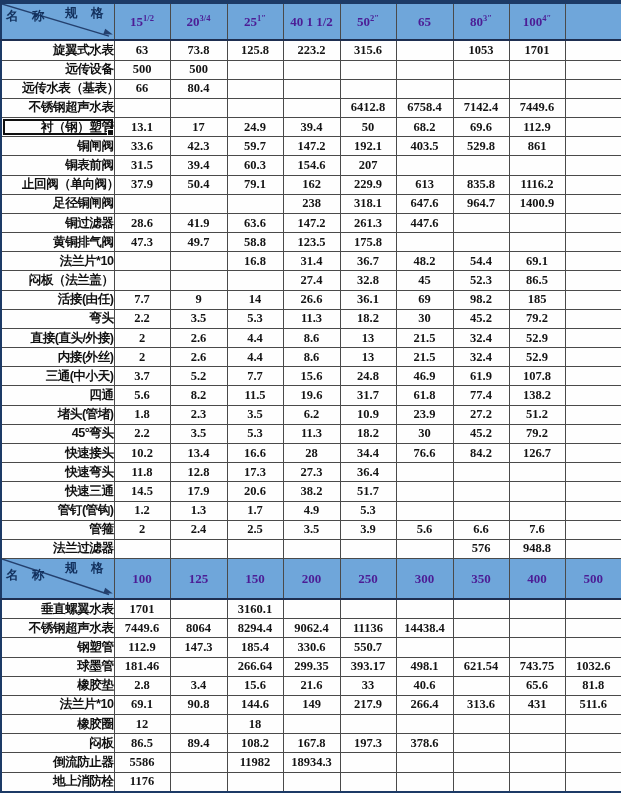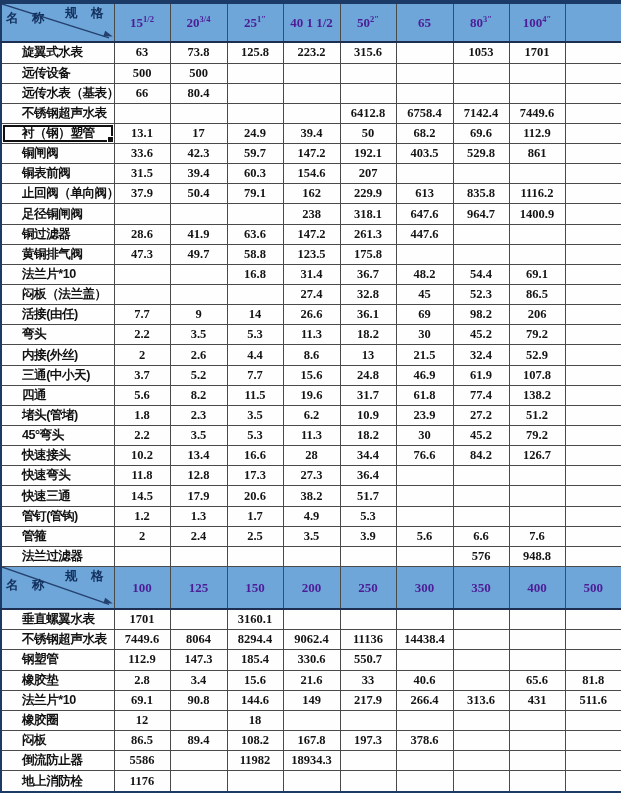--- a/index.html
+++ b/index.html
@@ -17,21 +17,21 @@
   td.corner svg.diag{position:absolute;left:0;top:0;width:100%;height:100%;display:block;}
   td.corner .lab{position:absolute;font:bold 12.5px "Liberation Sans",sans-serif;color:#13315e;letter-spacing:5px;}
   td.corner .lab.top{top:1px;right:5px;}
   td.corner .lab.bot{bottom:14px;left:4px;}
   td.corner .arrowhead{position:absolute;right:1px;bottom:3px;width:0;height:0;
     border-left:9px solid #24406e;border-top:3px solid transparent;border-bottom:3px solid transparent;
     transform:rotate(19deg);}
   
   tr.r1{height:17.5px;}
   tr.r2{height:17.6px;}
-  td.name{background:#fefefe;text-align:left;padding-left:20px;
+  td.name{background:#fefefe;text-align:right;padding-left:20px;
     font:bold 12.6px "Liberation Sans",sans-serif;color:#121212;letter-spacing:-0.5px;}
   td.val{background:#fefefe;text-align:center;
     font:bold 12.5px "Liberation Serif",serif;color:#141414;}
   
   td.sel{position:relative;margin-left:40px;}
   td.sel::before{content:"";position:absolute;left:1px;top:1px;right:1px;bottom:1px;
     border:2px solid #101010;pointer-events:none;}
   td.sel::after{content:"";position:absolute;right:0px;bottom:0px;width:5px;height:5px;
     background:#101010;border:1px solid #fff;z-index:2;}
 </style>
@@ -229,33 +229,45 @@
       </tr>
       <tr class="r1">
         <td class="name">活接(由任)</td>
         <td class="val">7.7</td>
         <td class="val">9</td>
         <td class="val">14</td>
         <td class="val">26.6</td>
         <td class="val">36.1</td>
         <td class="val">69</td>
         <td class="val">98.2</td>
-        <td class="val">206</td>
+        <td class="val">185</td>
         <td class="val"></td>
       </tr>
       <tr class="r1">
         <td class="name">弯头</td>
         <td class="val">2.2</td>
         <td class="val">3.5</td>
         <td class="val">5.3</td>
         <td class="val">11.3</td>
         <td class="val">18.2</td>
         <td class="val">30</td>
         <td class="val">45.2</td>
         <td class="val">79.2</td>
+        <td class="val"></td>
+      </tr>
+      <tr class="r1">
+        <td class="name">直接(直头/外接)</td>
+        <td class="val">2</td>
+        <td class="val">2.6</td>
+        <td class="val">4.4</td>
+        <td class="val">8.6</td>
+        <td class="val">13</td>
+        <td class="val">21.5</td>
+        <td class="val">32.4</td>
+        <td class="val">52.9</td>
         <td class="val"></td>
       </tr>
       <tr class="r1">
         <td class="name">内接(外丝)</td>
         <td class="val">2</td>
         <td class="val">2.6</td>
         <td class="val">4.4</td>
         <td class="val">8.6</td>
         <td class="val">13</td>
         <td class="val">21.5</td>
@@ -432,20 +444,32 @@
         <td class="val">147.3</td>
         <td class="val">185.4</td>
         <td class="val">330.6</td>
         <td class="val">550.7</td>
         <td class="val"></td>
         <td class="val"></td>
         <td class="val"></td>
         <td class="val"></td>
       </tr>
       <tr class="r2">
+        <td class="name">球墨管</td>
+        <td class="val">181.46</td>
+        <td class="val"></td>
+        <td class="val">266.64</td>
+        <td class="val">299.35</td>
+        <td class="val">393.17</td>
+        <td class="val">498.1</td>
+        <td class="val">621.54</td>
+        <td class="val">743.75</td>
+        <td class="val">1032.6</td>
+      </tr>
+      <tr class="r2">
         <td class="name">橡胶垫</td>
         <td class="val">2.8</td>
         <td class="val">3.4</td>
         <td class="val">15.6</td>
         <td class="val">21.6</td>
         <td class="val">33</td>
         <td class="val">40.6</td>
         <td class="val"></td>
         <td class="val">65.6</td>
         <td class="val">81.8</td>

